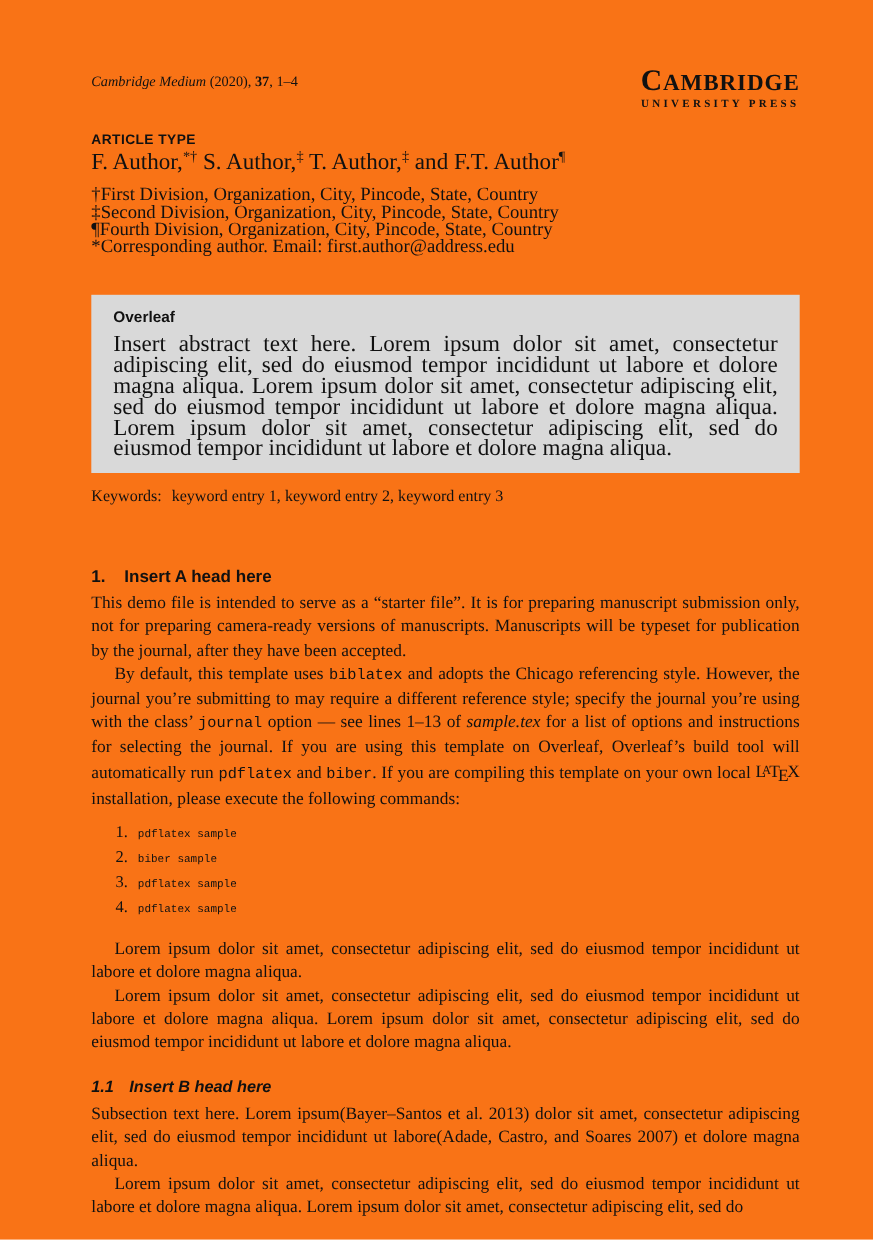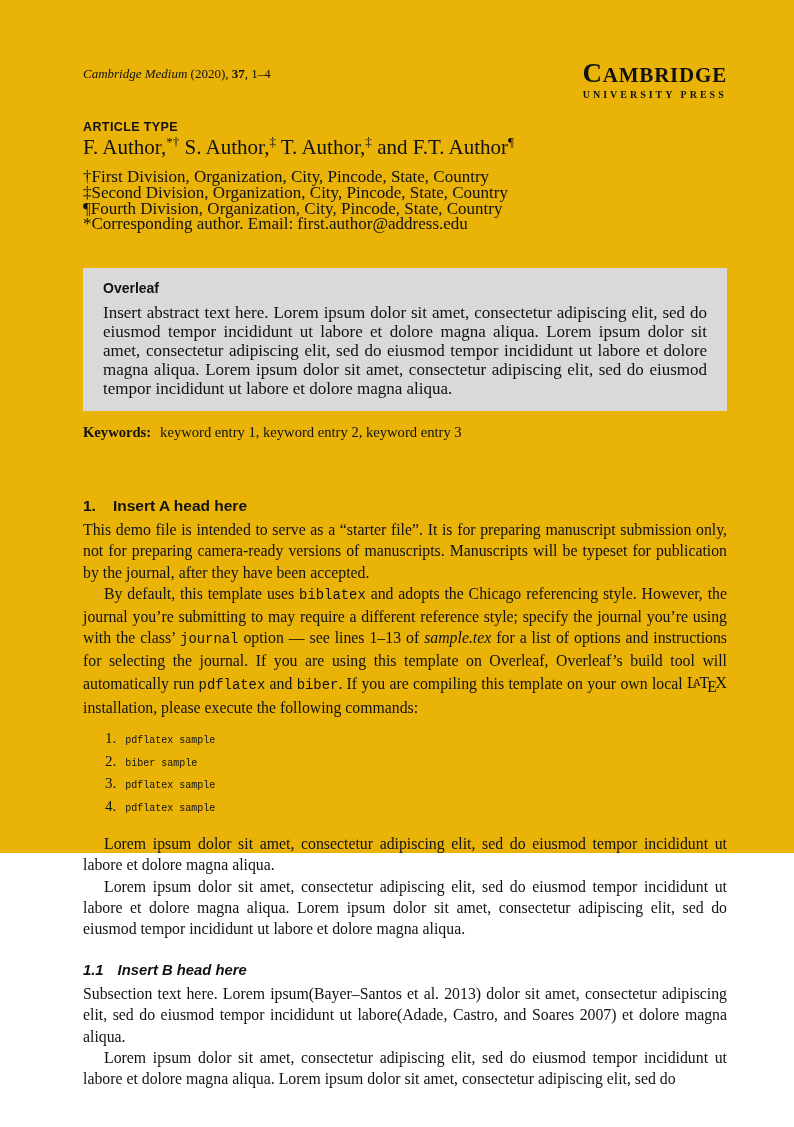--- a/index.html
+++ b/index.html
@@ -1,21 +1,21 @@
 <!DOCTYPE html>
 <html><head>
 <meta charset="utf-8">
 <style>
   * { margin: 0; padding: 0; box-sizing: border-box; }
   html, body { background: #ffffff; }
   body { width: 794px; height: 1127px; overflow: hidden; }
   .page {
     position: relative;
-    width: 794px; height: 853px;
-    background: #eab308;
+    width: 794px; height: 1127px;
+    background: #f97316;
     padding: 60px 67px 16px 83px;
     font-family: "Liberation Serif", serif;
     color: #111111;
   }
 
   
   .header { display: flex; justify-content: space-between; align-items: flex-start; }
   .journal-ref { font-size: 13px; padding-top: 6px; }
   .run-i { font-style: italic; }
   .run-b { font-weight: 700; }
@@ -50,24 +50,24 @@
 
   .abstract-box {
     margin-top: 36px;
     background: #d9d9d9;
     padding: 12px 20px 13px 20px;
   }
   .abstract-heading {
     font-family: "Liberation Sans", sans-serif;
     font-weight: 700; font-size: 14px; margin-bottom: 7px;
   }
-  .abstract-text { font-size: 17px; line-height: 19px; text-align: justify; }
+  .abstract-text { font-size: 21px; line-height: 19px; text-align: justify; }
 
   .keywords { margin-top: 13px; font-size: 14.6px; }
-  .kw-label { font-weight: 700; margin-right: 9px; }
+  .kw-label { font-weight: 400; margin-right: 9px; }
 
   
   .section-heading {
     margin-top: 56px; margin-bottom: 4px;
     display: flex; gap: 17px;
     font-family: "Liberation Sans", sans-serif;
     font-weight: 700; font-size: 15.5px;
   }
   .subsection-heading {
     margin-top: 23px; margin-bottom: 5px;

